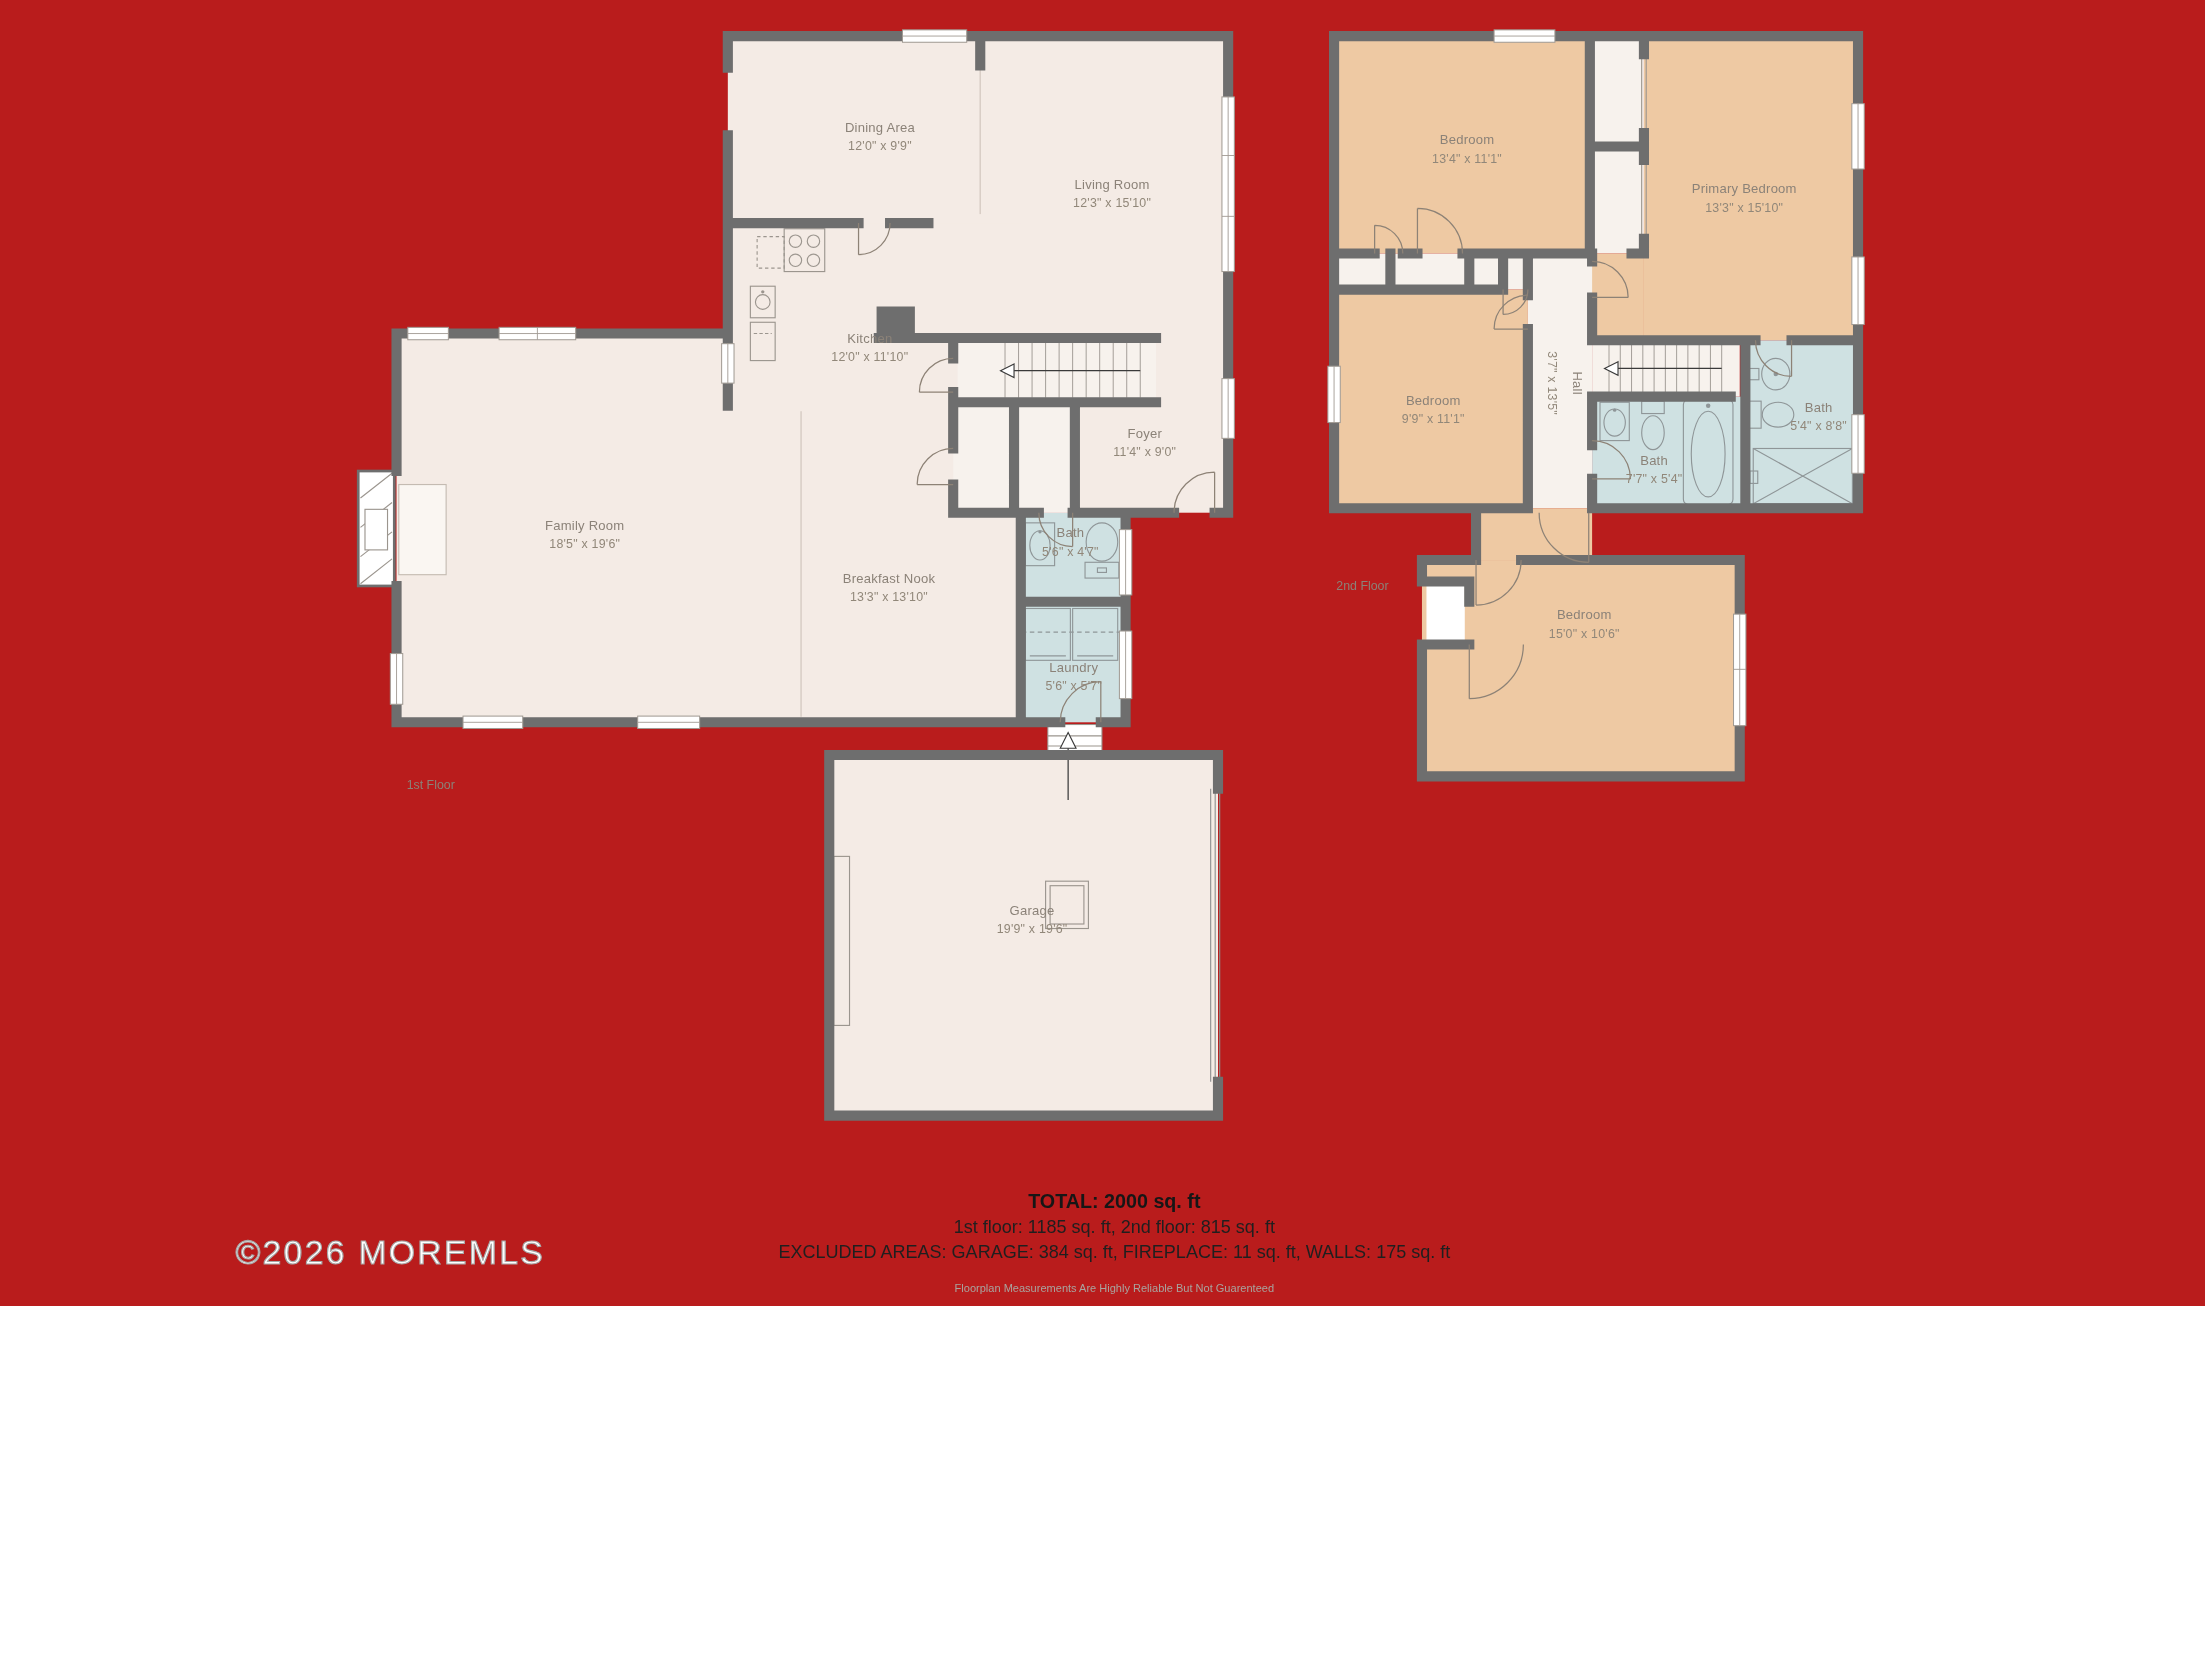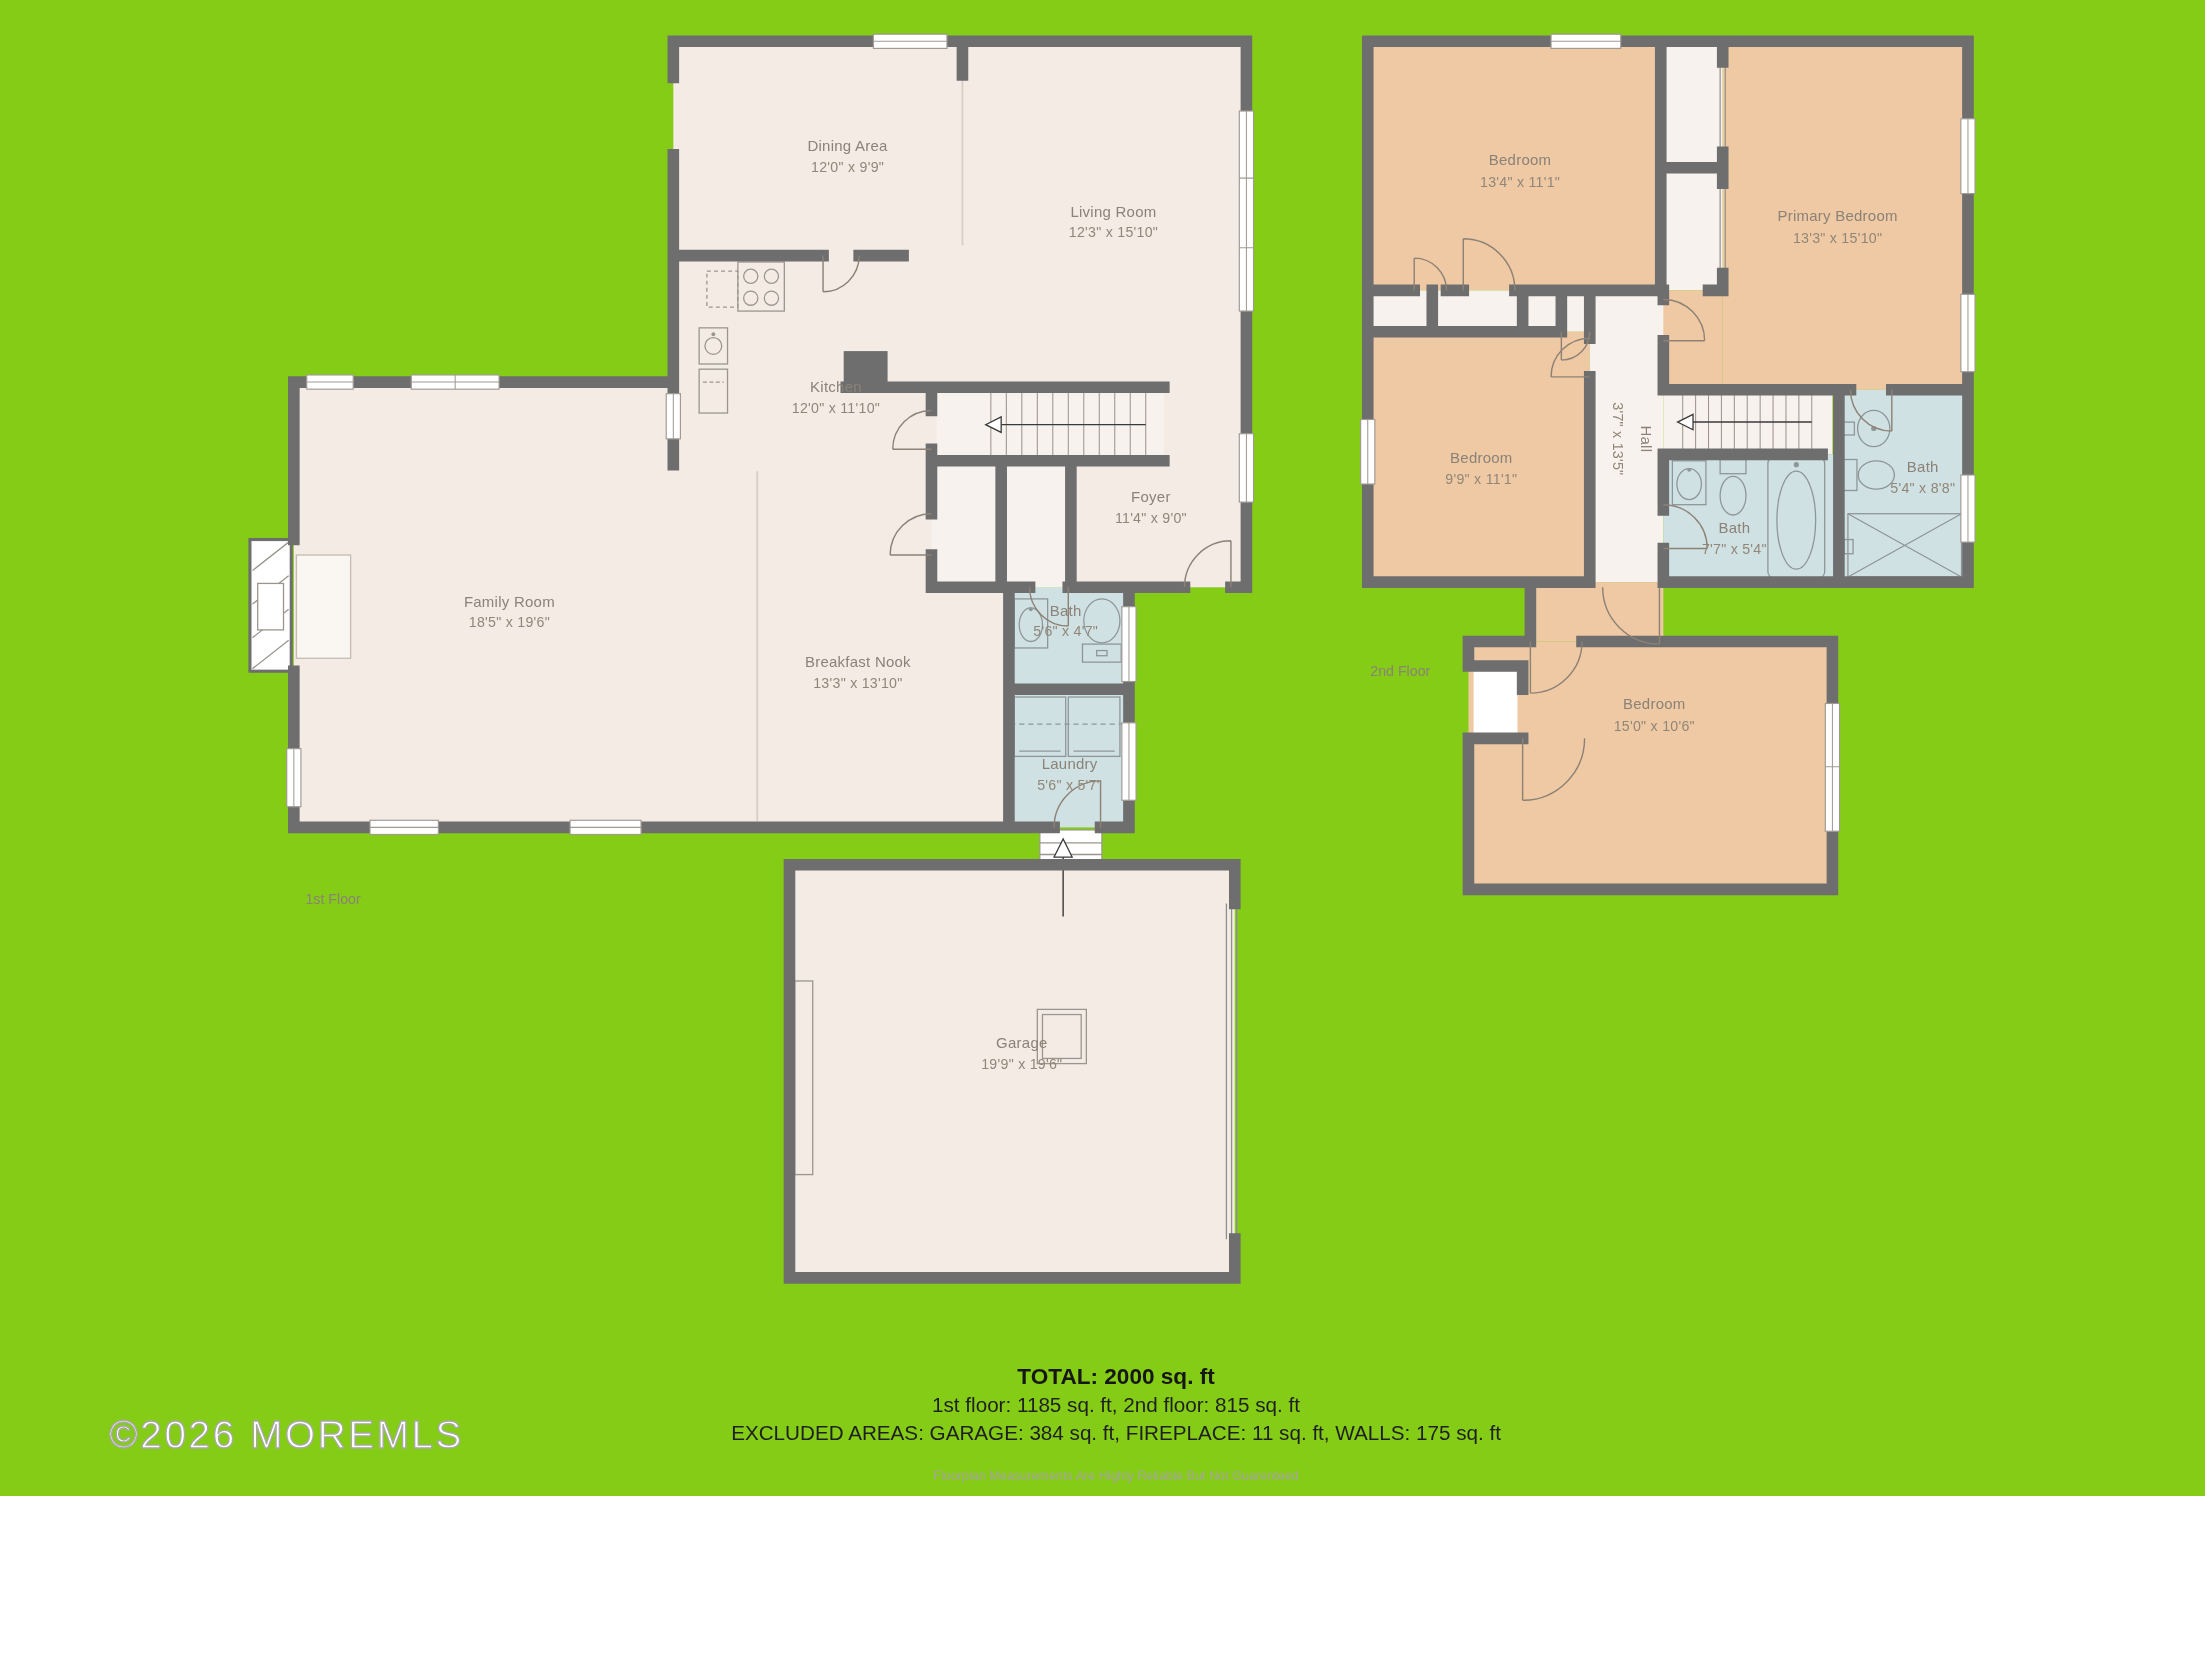--- a/index.html
+++ b/index.html
@@ -1,16 +1,16 @@
 <!DOCTYPE html>
 <html style="font-size:11.8px"><head>
 <meta charset="utf-8">
 <style>
   html,body{margin:0;padding:0;background:#ffffff;}
-  .canvas{position:relative;width:2205px;height:1496px;background:#84cc16;overflow:hidden;}
+  .canvas{position:relative;width:2205px;height:1306px;background:#b91c1c;overflow:hidden;}
   svg{display:block;width:100%;height:100%;}
   text{font-family:"Liberation Sans", sans-serif;}
   .room-name{font-size:11.6px;fill:#8b8278;letter-spacing:.2px;}
   .room-dims{font-size:11px;fill:#918779;letter-spacing:.2px;}
   .floor-tag{font-size:11px;fill:#8b8278;}
   .sum-total{font-size:17.5px;font-weight:bold;fill:#161616;}
   .sum-line{font-size:16px;fill:#1f1f1f;}
   .sum-note{font-size:9.8px;fill:#a9a49f;}
   .wm{font-size:30px;fill:#ffffff;stroke:#a8a8a8;stroke-width:1;letter-spacing:2px;}
   .wall{stroke:#6e6e6e;stroke-width:9;fill:none;stroke-linecap:square;}

